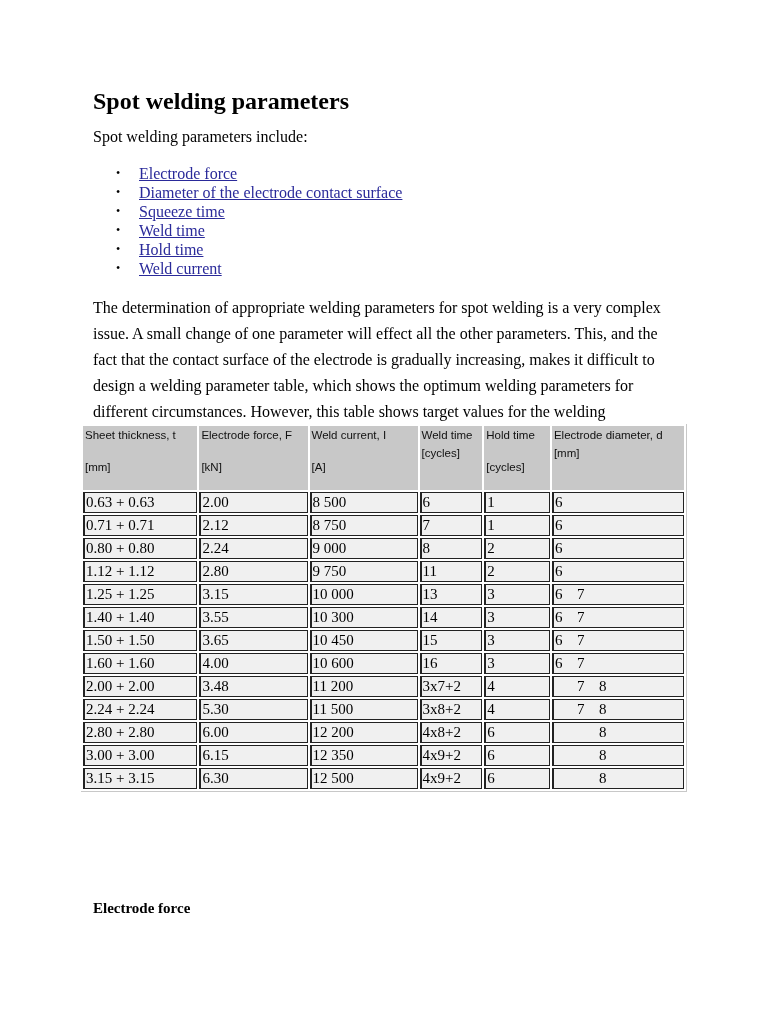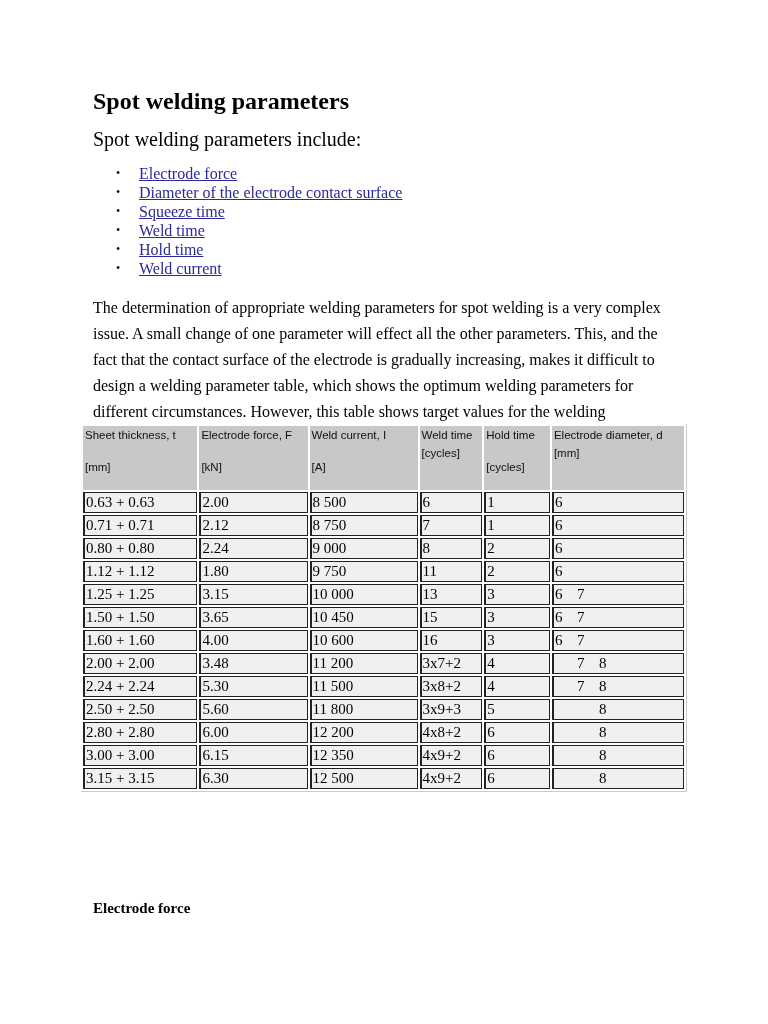--- a/index.html
+++ b/index.html
@@ -1,21 +1,21 @@
 <!DOCTYPE html>
 <html><head>
 <meta charset="utf-8">
 <style>
   html, body { margin: 0; padding: 0; background: #ffffff; }
   body { width: 768px; height: 1024px; position: relative; overflow: hidden;
          font-family: "Liberation Serif", "DejaVu Serif", serif; color: #000; }
   .page { position: absolute; left: 93px; top: 0; width: 600px; }
   h1 { position: absolute; left: 0; top: 88px; margin: 0; font-size: 24px; font-weight: bold;
        font-family: "Liberation Serif", serif; white-space: nowrap; }
-  .intro { position: absolute; left: 0; top: 128px; margin: 0; font-size: 20px; white-space: nowrap; }
+  .intro { position: absolute; left: 0; top: 128px; margin: 0; font-size: 16px; white-space: nowrap; }
   ul.links { position: absolute; left: 0; top: 164px; margin: 0; padding: 0; list-style: none; }
   ul.links li { position: relative; height: 19px; line-height: 19px; font-size: 16px; padding-left: 46px; white-space: nowrap; }
   ul.links li .bullet { position: absolute; left: 23px; top: 0; font-size: 12px; }
   ul.links li a { color: #2a2a9a; text-decoration: underline; }
   .para { position: absolute; left: 0; top: 295px; width: 590px; margin: 0; font-size: 16px; line-height: 26px; }
   table.params { position: absolute; left: 81px; top: 424px; border-collapse: separate; border-spacing: 2px;
                  border-right: 1px solid #c8c8c8; border-bottom: 1px solid #c8c8c8; width: 606px; }
   table.params th { background: #c8c8c8; font-family: "Liberation Sans", "DejaVu Sans", sans-serif;
                     font-weight: normal; font-size: 11.5px; text-align: left; vertical-align: top;
                     padding: 2px 2px; height: 60px; color: #111; }
@@ -100,36 +100,44 @@
     <td class="c3">9 000</td>
     <td class="c4">8</td>
     <td class="c5">2</td>
     <td class="c6"><span class="d6">6</span><span class="d7"></span><span class="d8"></span></td>
   </tr>
 
 
 
   <tr>
     <td class="c1">1.12 + 1.12</td>
-    <td class="c2">1.80</td>
+    <td class="c2">2.80</td>
     <td class="c3">9 750</td>
     <td class="c4">11</td>
     <td class="c5">2</td>
     <td class="c6"><span class="d6">6</span><span class="d7"></span><span class="d8"></span></td>
   </tr>
 
   <tr>
     <td class="c1">1.25 + 1.25</td>
     <td class="c2">3.15</td>
     <td class="c3">10 000</td>
     <td class="c4">13</td>
     <td class="c5">3</td>
     <td class="c6"><span class="d6">6</span><span class="d7">7</span><span class="d8"></span></td>
   </tr>
 
+  <tr>
+    <td class="c1">1.40 + 1.40</td>
+    <td class="c2">3.55</td>
+    <td class="c3">10 300</td>
+    <td class="c4">14</td>
+    <td class="c5">3</td>
+    <td class="c6"><span class="d6">6</span><span class="d7">7</span><span class="d8"></span></td>
+  </tr>
 
   <tr>
     <td class="c1">1.50 + 1.50</td>
     <td class="c2">3.65</td>
     <td class="c3">10 450</td>
     <td class="c4">15</td>
     <td class="c5">3</td>
     <td class="c6"><span class="d6">6</span><span class="d7">7</span><span class="d8"></span></td>
   </tr>
 
@@ -154,28 +162,20 @@
 
   <tr>
     <td class="c1">2.24 + 2.24</td>
     <td class="c2">5.30</td>
     <td class="c3">11 500</td>
     <td class="c4">3x8+2</td>
     <td class="c5">4</td>
     <td class="c6"><span class="d6"></span><span class="d7">7</span><span class="d8">8</span></td>
   </tr>
 
-  <tr>
-    <td class="c1">2.50 + 2.50</td>
-    <td class="c2">5.60</td>
-    <td class="c3">11 800</td>
-    <td class="c4">3x9+3</td>
-    <td class="c5">5</td>
-    <td class="c6"><span class="d6"></span><span class="d7"></span><span class="d8">8</span></td>
-  </tr>
 
   <tr>
     <td class="c1">2.80 + 2.80</td>
     <td class="c2">6.00</td>
     <td class="c3">12 200</td>
     <td class="c4">4x8+2</td>
     <td class="c5">6</td>
     <td class="c6"><span class="d6"></span><span class="d7"></span><span class="d8">8</span></td>
   </tr>
 

